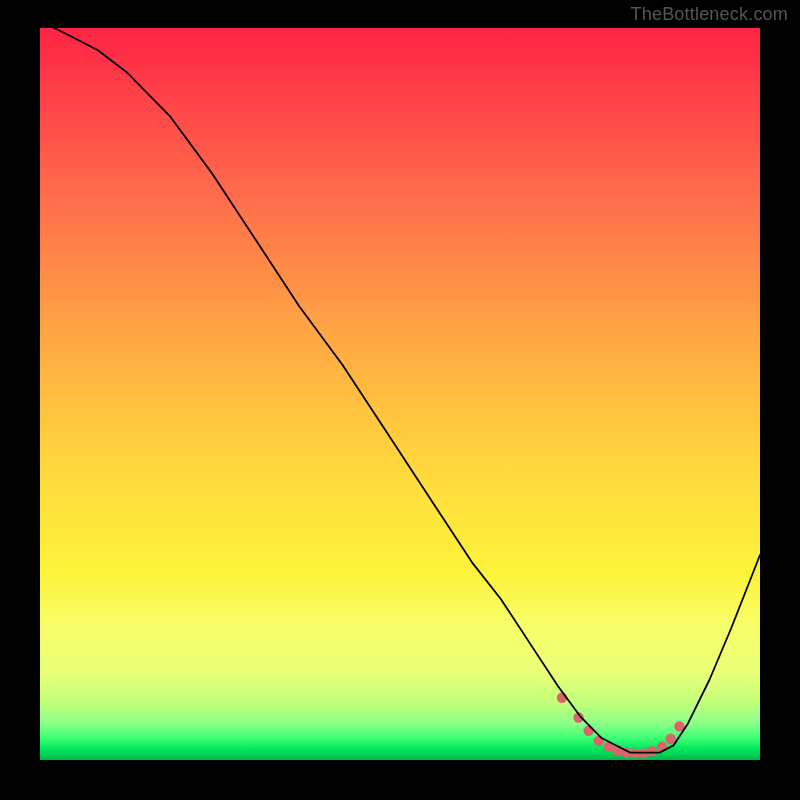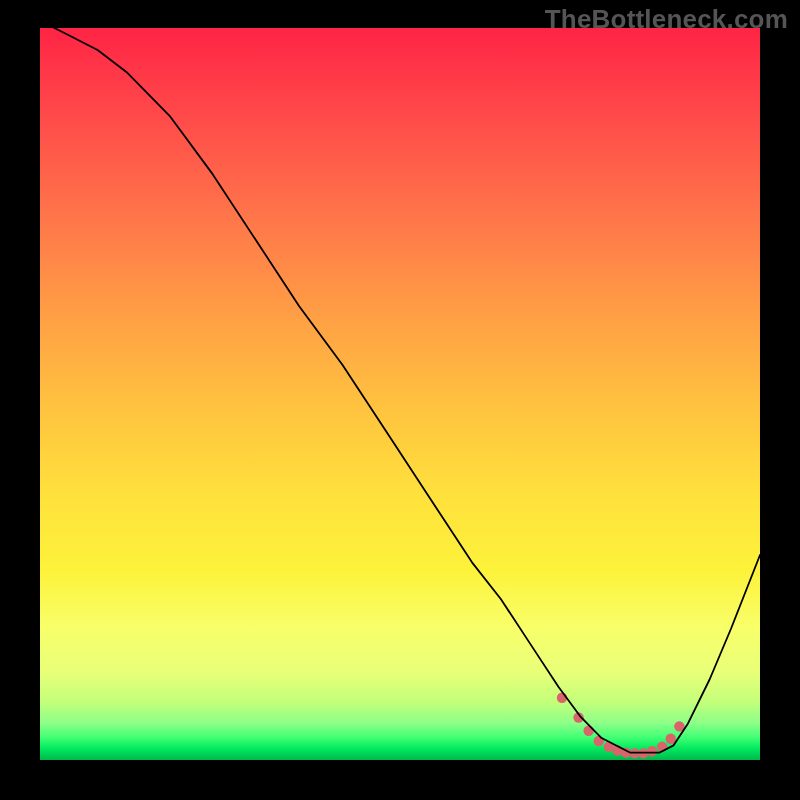--- a/index.html
+++ b/index.html
@@ -15,22 +15,22 @@
     width: 800px;
     height: 800px;
     background: #000;
     position: relative;
   }
   .watermark {
     position: absolute;
     top: 4px;
     right: 12px;
     color: #555;
-    font-size: 26px;
-    font-weight: 700;
+    font-size: 18px;
+    font-weight: 400;
     letter-spacing: 0.2px;
     z-index: 3;
   }
   .plot-wrap {
     position: absolute;
     left: 40px;
     top: 28px;
     width: 720px;
     height: 732px;
     background: linear-gradient(to bottom,

